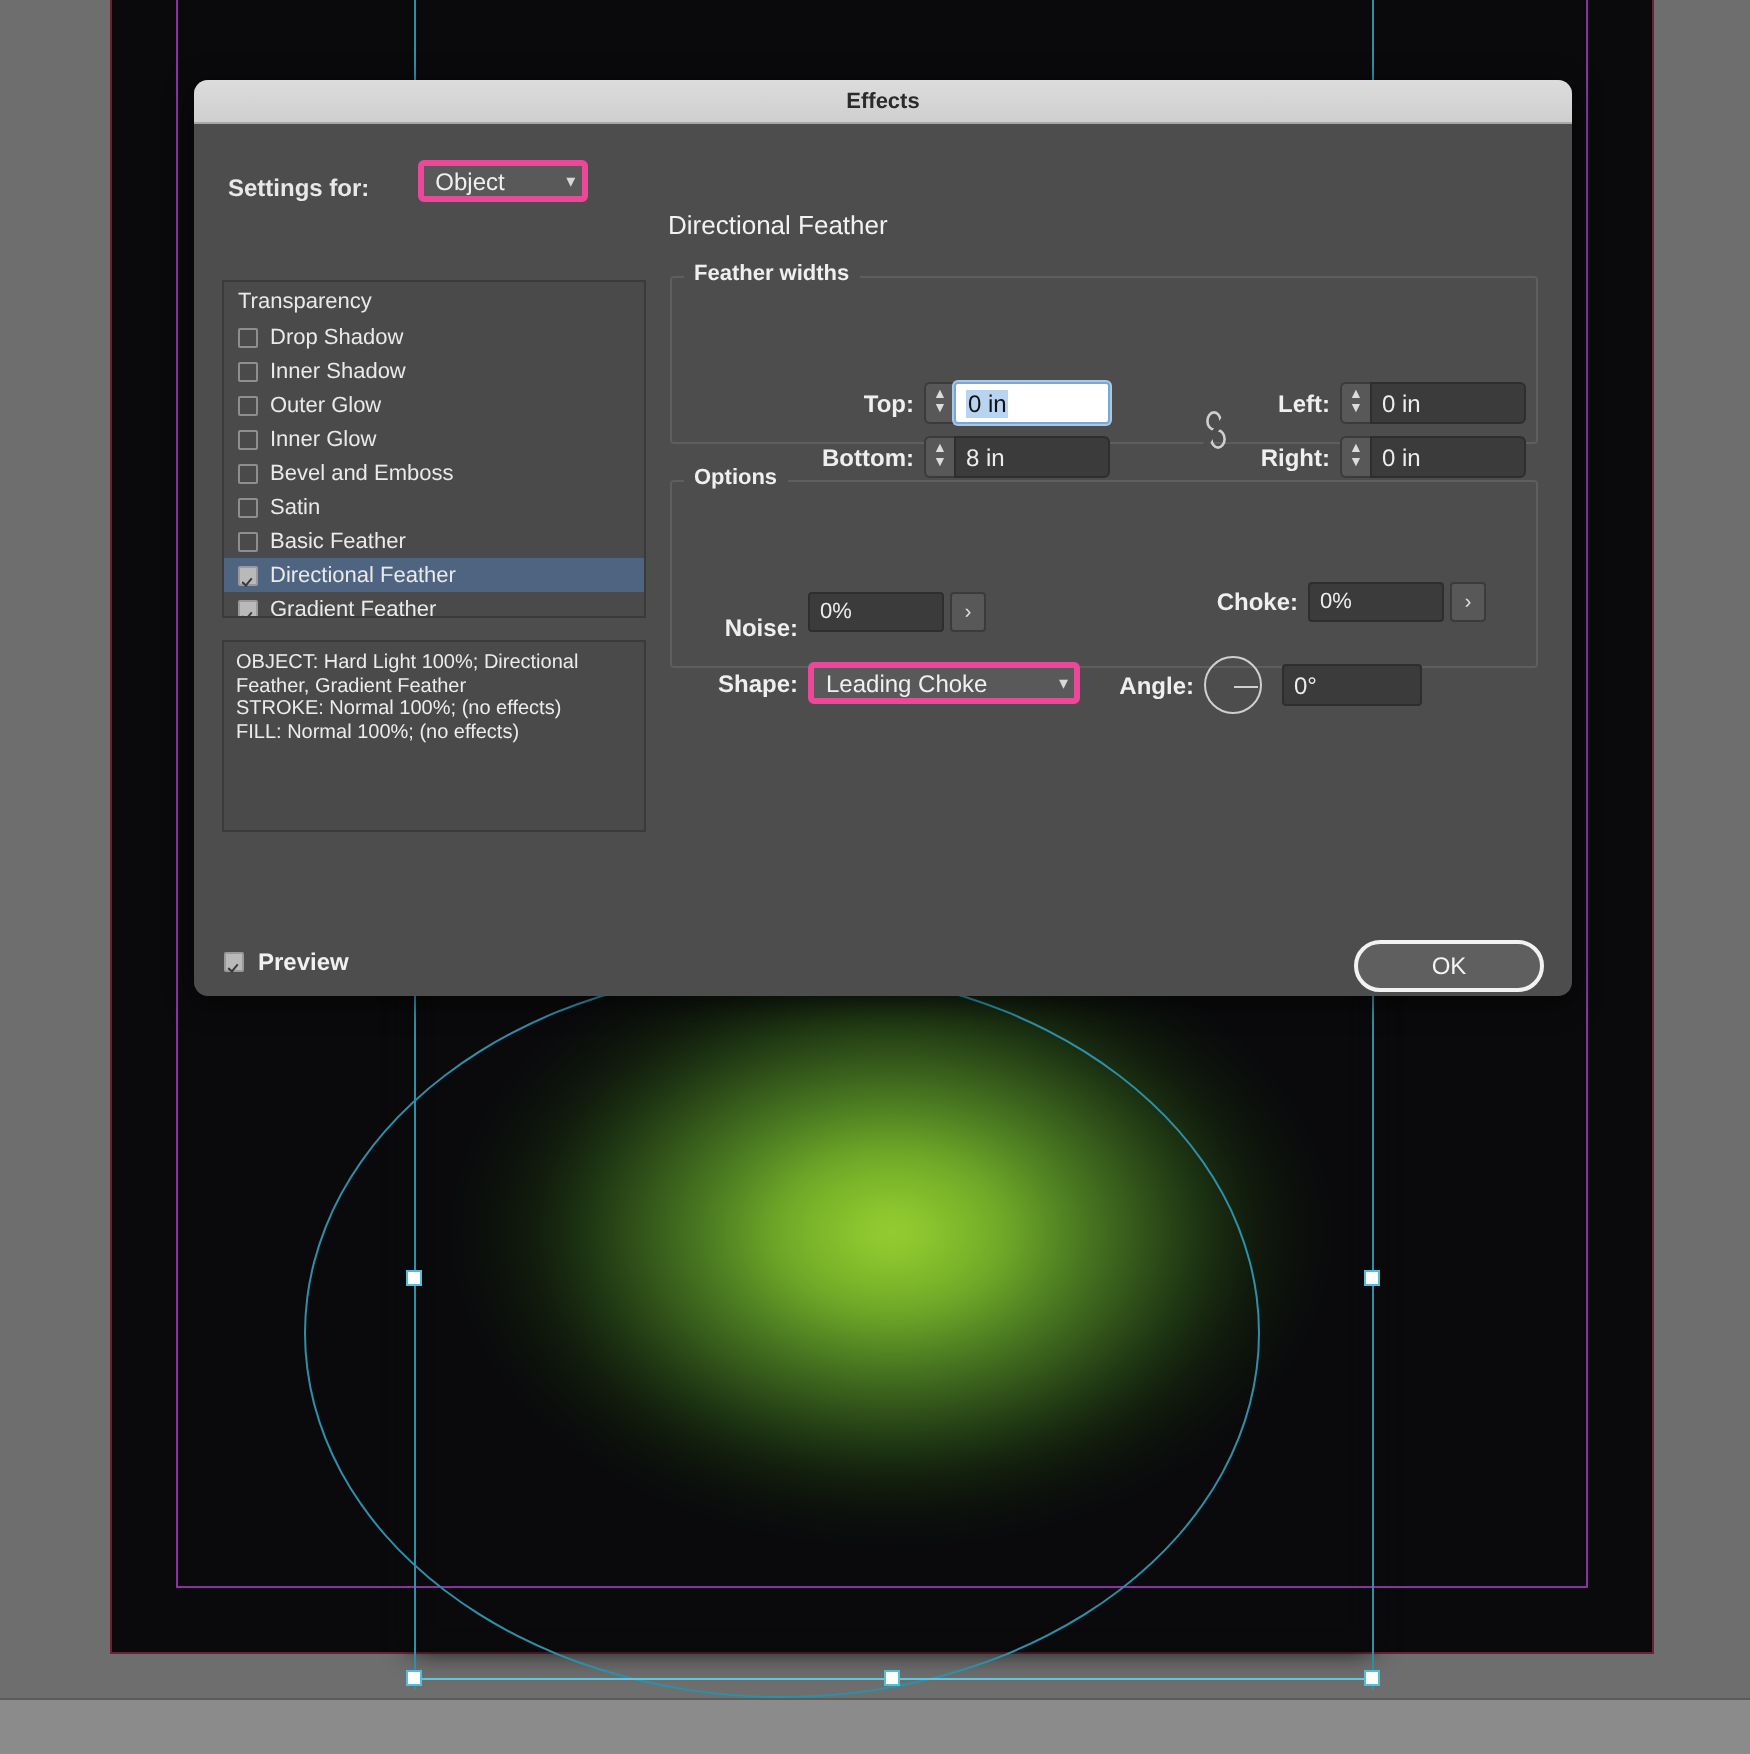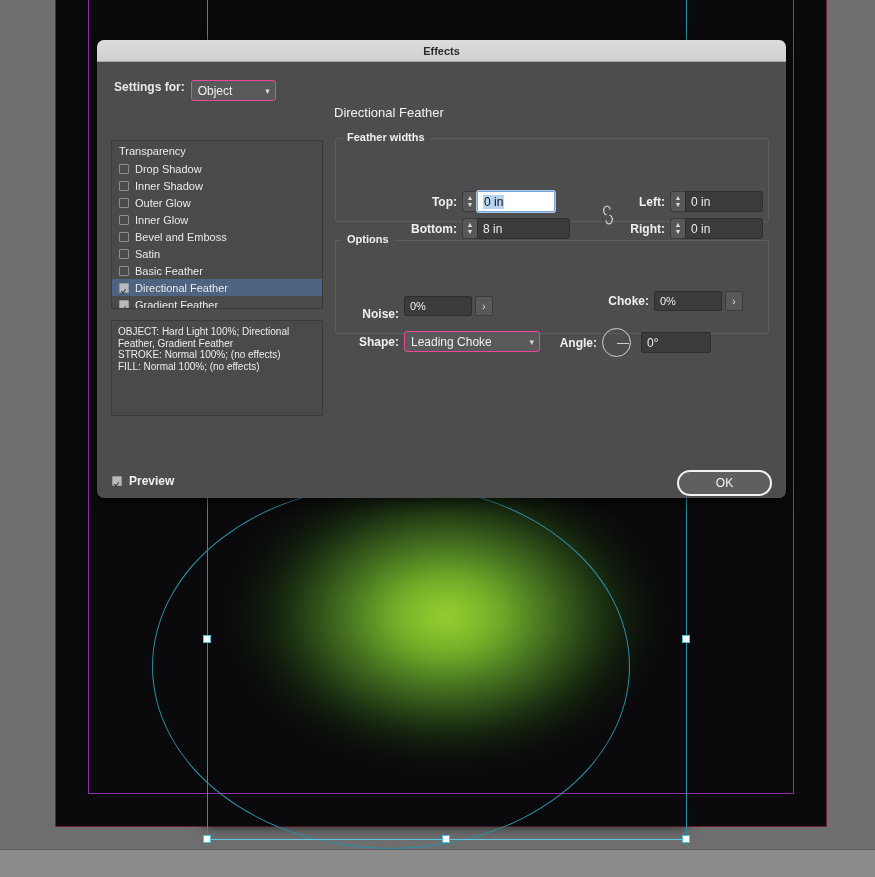--- a/index.html
+++ b/index.html
@@ -107,29 +107,29 @@
   }
   #titlebar .title {
     font-size: 11px; font-weight: bold; color: #2b2b2b;
   }
 
   .dlg-body { position: relative; padding: 0; }
 
   
   #settings-row {
     position: absolute; left: 17px; top: 18px;
-    display: flex; align-items: flex-start; gap: 6px;
+    display: flex; align-items: flex-end; gap: 24px;
   }
   .lbl { color: #e8e8e8; font-size: 12px; font-weight: bold; }
 
   select.combo, .combo {
     appearance: none; -webkit-appearance: none;
     background: #595959;
     color: #f0f0f0;
-    border: 1px solid #ec4899;
+    border: 3px solid #ec4899;
     border-radius: 3px;
     font-family: "Liberation Sans", sans-serif;
     font-size: 12px;
     height: 21px;
     padding: 0 20px 0 6px;
     position: relative;
   }
   .combo-wrap { position: relative; display: inline-block; }
   .combo-wrap .chev {
     position: absolute; right: 6px; top: 50%;
@@ -429,21 +429,21 @@
           <span class="sel">0 in</span>
         </span>
       </div>
 
       <div class="frow" style="left:288px; top:156px;">
         <span class="flabel" style="width:72px;">Bottom:</span>
         <span class="spin">
             <i>▲</i>
             <i>▼</i>
           </span>
-        <span class="numfield" style="width:93px;">
+        <span class="numfield" style="width:78px;">
           <span>8 in</span>
         </span>
       </div>
 
       <div id="chain-icon">
         <svg width="18" height="22" viewBox="0 0 18 22" fill="none" stroke="#cfcfcf" stroke-width="1.3">
           <ellipse cx="8" cy="6.5" rx="3.3" ry="4.3"></ellipse>
           <ellipse cx="10" cy="15.5" rx="3.3" ry="4.3"></ellipse>
           <line x1="3" y1="19.5" x2="15" y2="2.5" stroke="#4d4d4d" stroke-width="2.6"></line>
         </svg>

